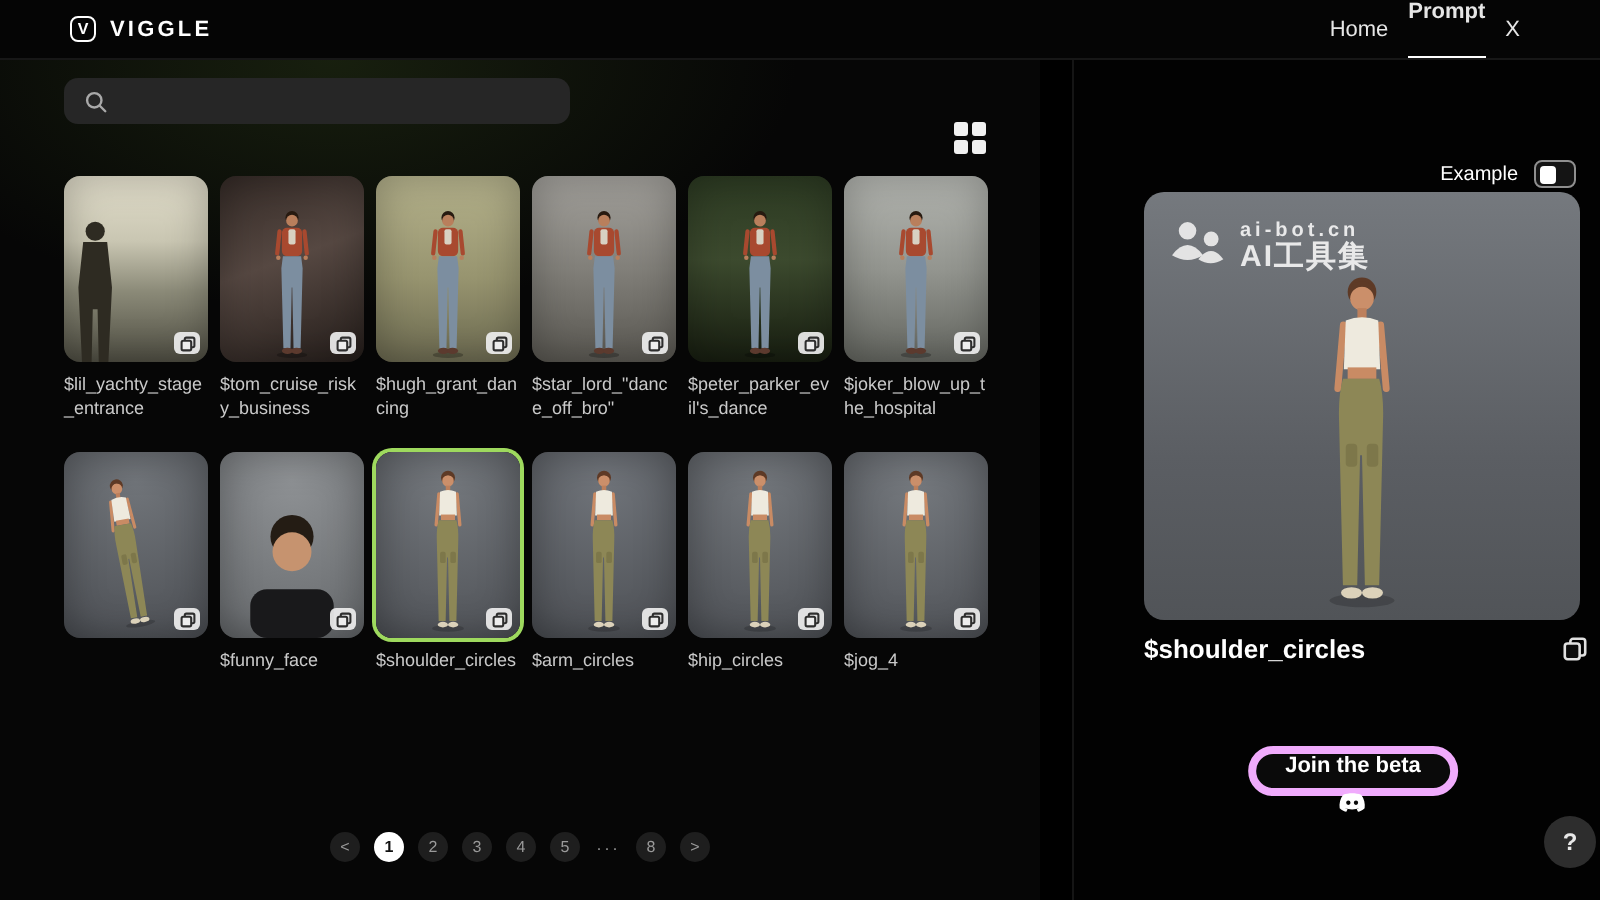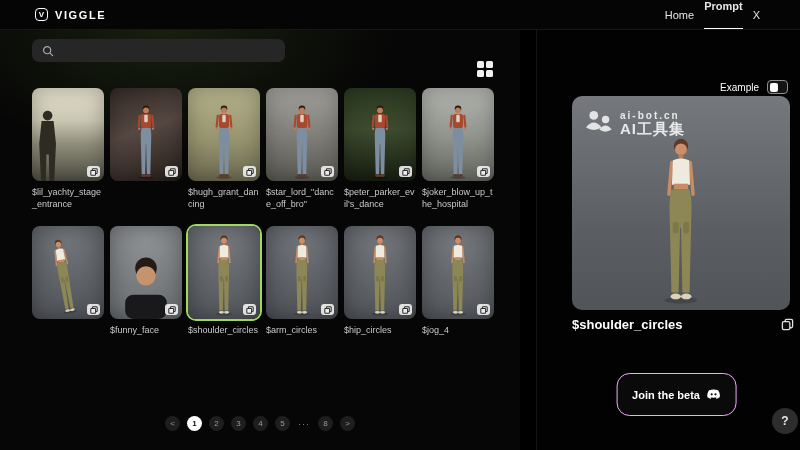--- a/index.html
+++ b/index.html
@@ -78,24 +78,24 @@
   .wm-l1{color:#f3f3f3;font-weight:bold;font-size:10px;letter-spacing:2px;}
   .wm-l2{color:#f3f3f3;font-weight:bold;font-size:15px;letter-spacing:1px;}
   .card-figure svg{position:absolute;left:50%;bottom:4px;height:172px;transform:translateX(-50%);}
 
   .title-row{position:absolute;left:35px;top:287px;width:222px;display:flex;justify-content:space-between;
     align-items:center;}
   .preview-title{color:#fff;font-weight:bold;font-size:13px;}
   .copy-btn{background:none;border:none;padding:0;cursor:pointer;display:flex;}
   .desc{position:absolute;left:35px;top:309px;width:230px;color:#b3b3b3;font-size:10px;line-height:1.5;}
 
-  .join-btn{position:absolute;left:50%;top:343px;transform:translateX(-50%);height:43px;padding:0 15px;
-    border:1px solid #f0abfc;border-radius:13px;background:#0a0a0a;color:#fff;font-size:11px;
+  .join-btn{position:absolute;left:50%;top:343px;transform:translateX(-50%);height:25px;padding:0 15px;
+    border:4px solid #f0abfc;border-radius:13px;background:#0a0a0a;color:#fff;font-size:11px;
     font-weight:bold;display:flex;align-items:center;gap:7px;cursor:pointer;white-space:nowrap;
-    font-family:"Liberation Sans",sans-serif;}
+    font-family:"Liberation Sans",sans-serif;flex-direction:column;}
   .help-btn{position:absolute;right:18px;bottom:16px;width:26px;height:26px;border-radius:50%;
     background:#2d2d2d;color:#e8e8e8;font-size:12px;font-weight:bold;border:none;cursor:pointer;
     display:flex;align-items:center;justify-content:center;}
 </style>
 </head>
 <body>
 
 <div class="header">
   <div class="brand">
     <span class="brand-icon">V</span>
@@ -162,20 +162,21 @@
               <ellipse cx="34.5" cy="141" rx="5.5" ry="3" fill="#5c3a2e"></ellipse>
             </svg>
           </div>
       <span class="badge">
         <svg width="8" height="8" viewBox="0 0 10 10">
               <rect x="3" y="1" width="6" height="6" rx="1" fill="none" stroke="#2e2e2e" stroke-width="1.3"></rect>
               <rect x="1" y="3" width="6" height="6" rx="1" fill="#ededed" stroke="#2e2e2e" stroke-width="1.3"></rect>
             </svg>
       </span>
     </div>
+    <figcaption class="thumb-label">$tom_cruise_risky_business</figcaption>
   </figure>
 
   <figure class="thumb">
     <div class="thumb-img" style="background: linear-gradient(rgb(181, 178, 140) 0%, rgb(151, 148, 111) 55%, rgb(107, 105, 80) 100%);">
       <div class="fig f-man">
             <svg viewBox="0 0 60 150" xmlns="http://www.w3.org/2000/svg">
               <ellipse cx="30" cy="145" rx="15" ry="3" fill="rgba(0,0,0,0.25)"></ellipse>
               <circle cx="30" cy="9.5" r="6.5" fill="#271a10"></circle>
               <circle cx="30" cy="12.5" r="5.8" fill="#b97f5c"></circle>
               <rect x="20" y="19.5" width="20" height="28" rx="5" fill="#a8492f"></rect>

